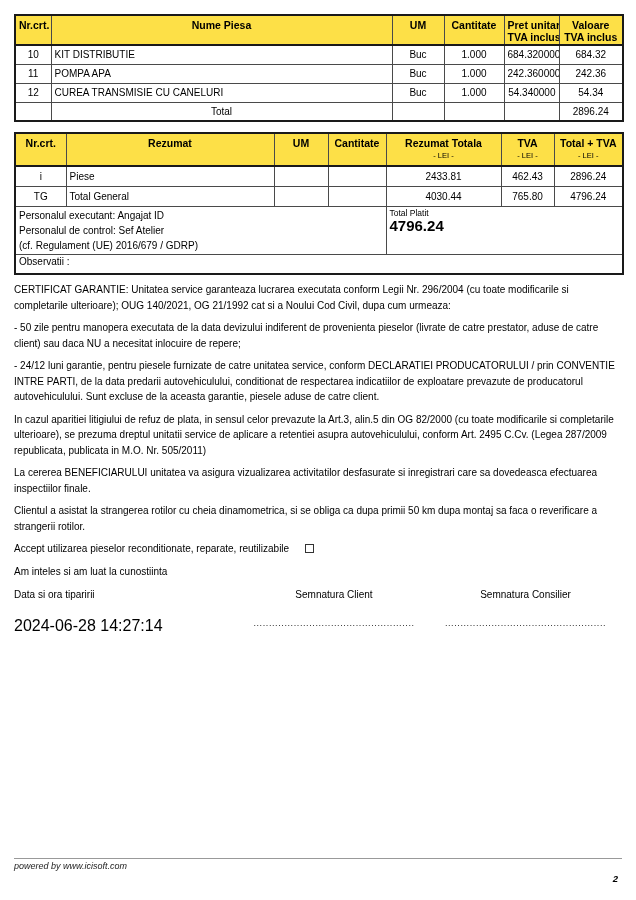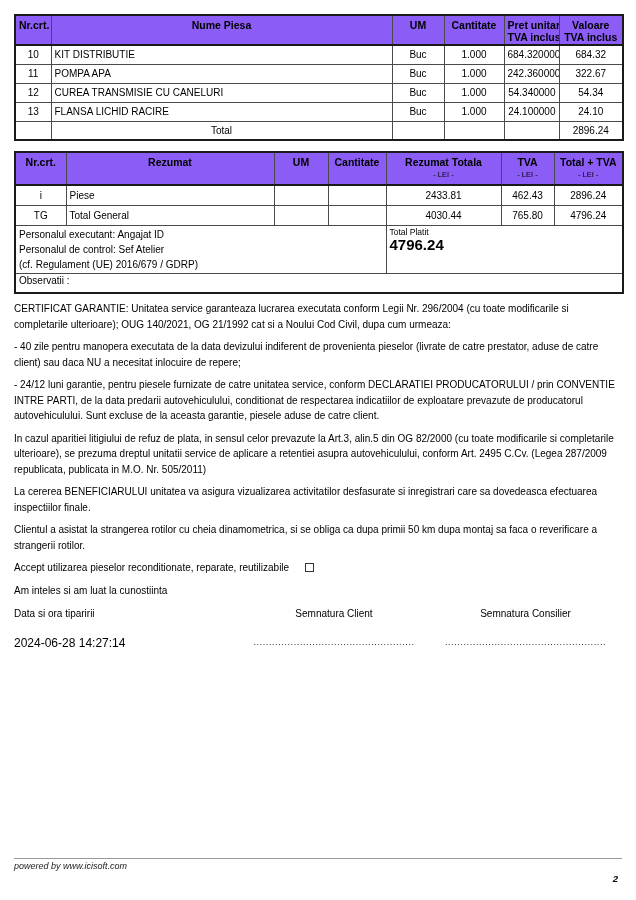--- a/index.html
+++ b/index.html
@@ -2,21 +2,21 @@
 <html><head>
 <meta charset="utf-8">
 <style>
   * { margin:0; padding:0; box-sizing:border-box; }
   html,body { background:#fff; }
   body { width:636px; height:900px; font-family:"Liberation Sans", sans-serif; color:#000; }
   .page { position:relative; width:636px; height:900px; padding:14px; background:#fff; overflow:hidden; }
 
   table.tbl { border-collapse:collapse; table-layout:fixed; width:608px; border:2px solid #1a1a1a; }
   table.tbl th, table.tbl td { border:1px solid #4a4a4a; font-size:10px; padding:1px 3px; overflow:hidden; white-space:nowrap; }
-  table.tbl thead th { background:#8b5cf6; font-weight:bold; font-size:10.5px; vertical-align:top; padding-top:3px; border-bottom:2px solid #1a1a1a; }
+  table.tbl thead th { background:#fde047; font-weight:bold; font-size:10.5px; vertical-align:top; padding-top:3px; border-bottom:2px solid #1a1a1a; }
   .c { text-align:center; }
   .l { text-align:left; }
   .r { text-align:right; }
   .parts thead th { height:30px; }
   .parts tbody td { height:19px; }
   .summary thead th { height:33px; }
   .summary tbody td { height:20px; }
   .lei { font-size:7.5px; font-weight:normal; text-align:center; margin-top:2px; }
   .personnel-cell { vertical-align:top; padding:3px 4px; }
   .personnel-cell div { font-size:10px; line-height:15px; }
@@ -28,21 +28,21 @@
 
   .terms { margin-top:7px; width:608px; }
   .terms p { font-size:10px; line-height:15.5px; margin:0 0 7px 0; }
   .checkbox { display:inline-block; width:9px; height:9px; border:1.2px solid #333; margin-left:16px; vertical-align:-1px; background:#fff; }
 
   .signatures { margin-top:10px; width:608px; display:flex; }
   .sig-col1 { width:225px; text-align:left; }
   .sig-col2 { width:190px; text-align:center; }
   .sig-col3 { width:193px; text-align:center; }
   .sig-label { font-size:10px; }
-  .sig-value { font-size:12px; margin-top:17px; }
+  .sig-value { font-size:16px; margin-top:17px; }
   .sig-dots { font-size:9px; letter-spacing:0.6px; margin-top:18px; color:#222; white-space:nowrap; overflow:hidden; }
 
   .footer { position:absolute; left:14px; right:14px; top:858px; border-top:1px solid #999; }
   .powered { font-size:9px; font-style:italic; color:#222; padding-top:2px; }
   .page-num { text-align:right; font-size:9.5px; font-weight:bold; font-style:italic; padding-top:2px; padding-right:4px; }
 </style>
 </head>
 <body>
 
 <div class="page">
@@ -80,37 +80,29 @@
         <td class="c">1.000</td>
         <td class="r">684.320000</td>
         <td class="c">684.32</td>
       </tr>
       <tr>
         <td class="c">11</td>
         <td class="l">POMPA APA</td>
         <td class="c">Buc</td>
         <td class="c">1.000</td>
         <td class="r">242.360000</td>
-        <td class="c">322.67</td>
+        <td class="c">242.36</td>
       </tr>
       <tr>
         <td class="c">12</td>
         <td class="l">CUREA TRANSMISIE CU CANELURI</td>
         <td class="c">Buc</td>
         <td class="c">1.000</td>
         <td class="r">54.340000</td>
         <td class="c">54.34</td>
-      </tr>
-      <tr>
-        <td class="c">13</td>
-        <td class="l">FLANSA LICHID RACIRE</td>
-        <td class="c">Buc</td>
-        <td class="c">1.000</td>
-        <td class="r">24.100000</td>
-        <td class="c">24.10</td>
       </tr>
       <tr>
         <td></td>
         <td class="c">Total</td>
         <td></td>
         <td></td>
         <td></td>
         <td class="c">2896.24</td>
       </tr>
     </tbody>
@@ -177,21 +169,21 @@
         </td>
       </tr>
       <tr>
         <td colspan="7" class="observatii-cell l">Observatii :</td>
       </tr>
     </tbody>
   </table>
 
   <div class="terms">
     <p>CERTIFICAT GARANTIE: Unitatea service garanteaza lucrarea executata conform Legii Nr. 296/2004 (cu toate modificarile si completarile ulterioare); OUG 140/2021, OG 21/1992 cat si a Noului Cod Civil, dupa cum urmeaza:</p>
-    <p>- 40 zile pentru manopera executata de la data devizului indiferent de provenienta pieselor (livrate de catre prestator, aduse de catre client) sau daca NU a necesitat inlocuire de repere;</p>
+    <p>- 50 zile pentru manopera executata de la data devizului indiferent de provenienta pieselor (livrate de catre prestator, aduse de catre client) sau daca NU a necesitat inlocuire de repere;</p>
     <p>- 24/12 luni garantie, pentru piesele furnizate de catre unitatea service, conform DECLARATIEI PRODUCATORULUI / prin CONVENTIE INTRE PARTI, de la data predarii autovehiculului, conditionat de respectarea indicatiilor de exploatare prevazute de producatorul autovehiculului. Sunt excluse de la aceasta garantie, piesele aduse de catre client.</p>
     <p>In cazul aparitiei litigiului de refuz de plata, in sensul celor prevazute la Art.3, alin.5 din OG 82/2000 (cu toate modificarile si completarile ulterioare), se prezuma dreptul unitatii service de aplicare a retentiei asupra autovehiculului, conform Art. 2495 C.Cv. (Legea 287/2009 republicata, publicata in M.O. Nr. 505/2011)</p>
     <p>La cererea BENEFICIARULUI unitatea va asigura vizualizarea activitatilor desfasurate si inregistrari care sa dovedeasca efectuarea inspectiilor finale.</p>
     <p>Clientul a asistat la strangerea rotilor cu cheia dinamometrica, si se obliga ca dupa primii 50 km dupa montaj sa faca o reverificare a strangerii rotilor.</p>
     <p>
       <span>Accept utilizarea pieselor reconditionate, reparate, reutilizabile</span><span class="checkbox"></span>
     </p>
     <p>Am inteles si am luat la cunostiinta</p>
   </div>
 

